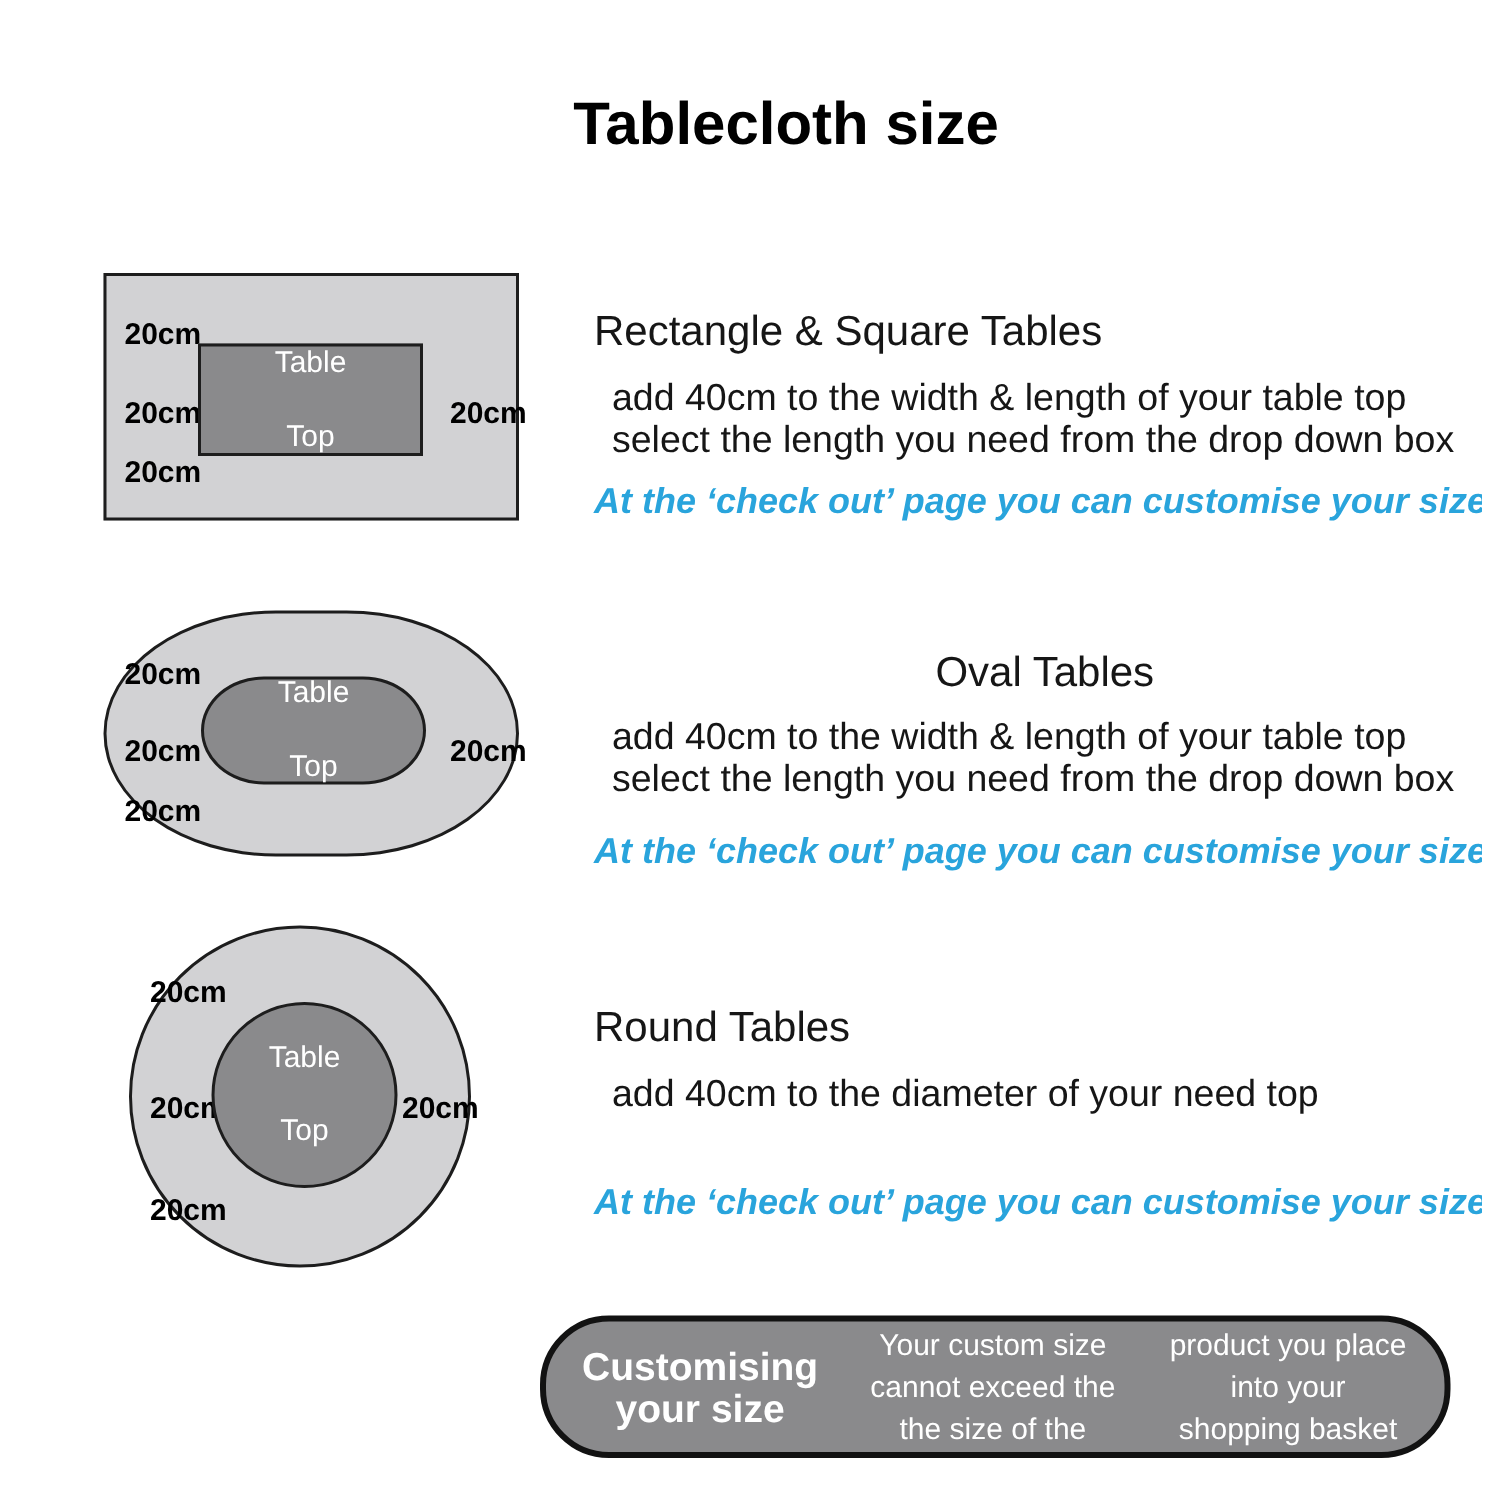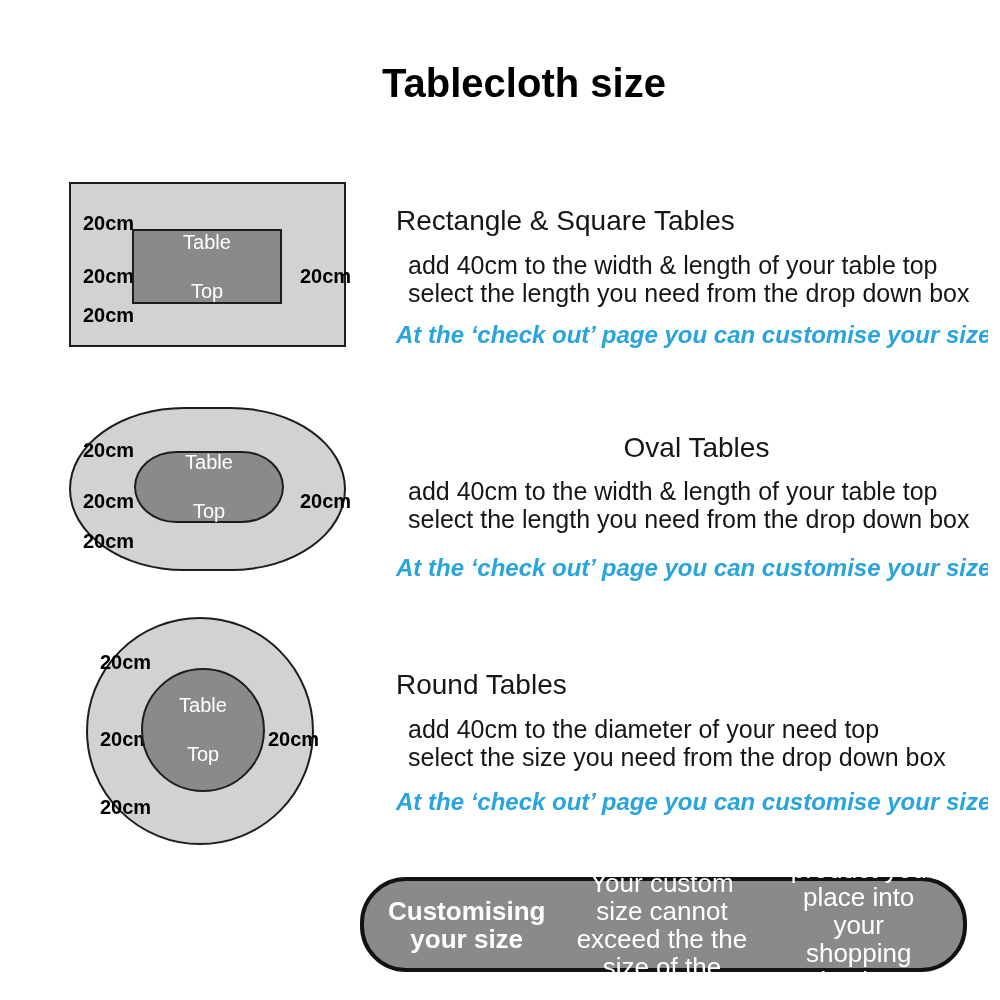--- a/index.html
+++ b/index.html
@@ -60,21 +60,21 @@
   .s1 .heading{top:168px;} .s1 .bodytext{top:215px;} .s1 .note{top:285px;}
   .s2 .heading{top:395px;text-align:center;} .s2 .bodytext{top:441px;} .s2 .note{top:518px;}
   .s3 .heading{top:632px;} .s3 .bodytext{top:679px;} .s3 .note{top:752px;}
 
   
   .footer{position:absolute;left:336px;top:853px;width:607px;height:95px;
           background:var(--footer-gray);border:4px solid var(--footer-border);
           border-radius:46px;display:flex;flex-direction:row;align-items:center;
           justify-content:center;color:var(--white);text-align:center;}
   .footer .footer-heading{font-size:26px;line-height:28px;font-weight:bold;}
-  .footer .footer-line{font-size:26px;line-height:28px;}
+  .footer .footer-line{font-size:20px;line-height:28px;}
 </style>
 </head>
 <body>
 
 <div class="canvas">
 
   <h1 class="title">Tablecloth size</h1>
 
   <div class="diagram rect">
     <span class="drop top">20cm</span>
@@ -124,21 +124,20 @@
       <span>add 40cm to the width &amp; length of your table top</span><br>
       <span>select the length you need from the drop down box</span>
     </p>
     <div class="note">At the ‘check out’ page you can customise your size</div>
   </section>
 
   <section class="s3">
     <div class="heading">Round Tables</div>
     <p class="bodytext">
       <span>add 40cm to the diameter of your need top</span><br>
-      <span>select the size you need from the drop down box</span>
     </p>
     <div class="note">At the ‘check out’ page you can customise your size</div>
   </section>
 
   <div class="footer">
     <div class="footer-heading">Customising your size</div>
     <div class="footer-line">Your custom size cannot exceed the the size of the</div>
     <div class="footer-line">product you place into your shopping basket</div>
   </div>
 

